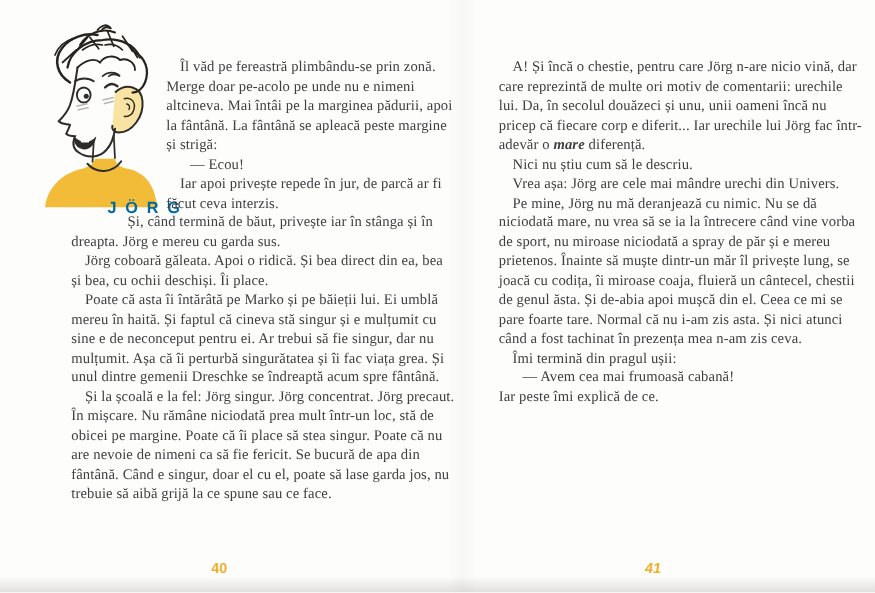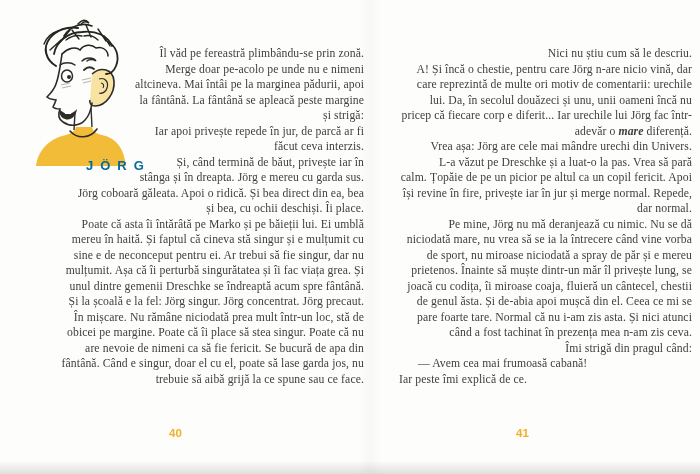--- a/index.html
+++ b/index.html
@@ -25,43 +25,43 @@
   }
   .text-col{
     position:absolute;top:46px;
     color:#3f3e41;
     font-size:11.7px;line-height:15.5px;
     letter-spacing:0.1px;
   }
   .left-col{left:57px;width:307px;}
   .right-col{left:399px;width:293px;}
   .text-col p{margin:0;}
-  .indent{text-indent:11px;text-align:right;}
+  .indent{text-indent:11px;}
   .dialog{text-indent:19px;}
   em.word-em{font-style:italic;font-weight:bold;}
   
   .illu-spacer-a{float:left;width:76px;height:124px;}
   .illu-spacer-b{float:left;clear:left;width:34px;height:15px;}
   .illustration{
     position:absolute;left:20px;top:14px;width:122px;height:152px;
     pointer-events:none;
   }
   .character-label{
     position:absolute;left:66px;top:144px;
     font-family:"Liberation Sans","DejaVu Sans",sans-serif;
     font-weight:bold;font-size:13px;letter-spacing:7px;
     color:#0369a1;
   }
   .page-number{
-    position:absolute;top:427px;
+    position:absolute;top:449px;
     font-family:"Liberation Sans","DejaVu Sans",sans-serif;
     font-weight:bold;font-size:11.5px;color:#f2ae2b;
   }
   .page-number.left{left:169px;}
-  .page-number.right{left:516px;}
+  .page-number.right{left:516px;font-style:italic;}
 </style>
 </head>
 <body>
 
 <div class="spread">
 
   <div class="gutter"></div>
 
   <div class="illustration">
     <svg width="122" height="152" viewBox="0 0 122 152">
@@ -104,34 +104,34 @@
         <path d="M46,26 q8,-6 16,-4 M64,22 q8,-2 14,4" stroke-width="1.3"></path>
       </g>
     </svg>
     <span class="character-label">JÖRG</span>
   </div>
 
   <div class="text-col left-col">
     <div class="illu-spacer-a"></div>
     <div class="illu-spacer-b"></div>
     <p class="indent">Îl văd pe fereastră plimbându-se prin zonă. Merge doar pe-acolo pe unde nu e nimeni altcineva. Mai întâi pe la marginea pădurii, apoi la fântână. La fântână se apleacă peste margine și strigă:</p>
+    <p class="dialog">— Ecou!</p>
     <p class="indent">Iar apoi privește repede în jur, de parcă ar fi făcut ceva interzis.</p>
     <p class="indent">Și, când termină de băut, privește iar în stânga și în dreapta. Jörg e mereu cu garda sus.</p>
     <p class="indent">Jörg coboară găleata. Apoi o ridică. Și bea direct din ea, bea și bea, cu ochii deschiși. Îi place.</p>
     <p class="indent">Poate că asta îi întărâtă pe Marko și pe băieții lui. Ei umblă mereu în haită. Și faptul că cineva stă singur și e mulțumit cu sine e de neconceput pentru ei. Ar trebui să fie singur, dar nu mulțumit. Așa că îi perturbă singurătatea și îi fac viața grea. Și unul dintre gemenii Dreschke se îndreaptă acum spre fântână.</p>
     <p class="indent">Și la școală e la fel: Jörg singur. Jörg concentrat. Jörg precaut. În mișcare. Nu rămâne niciodată prea mult într-un loc, stă de obicei pe margine. Poate că îi place să stea singur. Poate că nu are nevoie de nimeni ca să fie fericit. Se bucură de apa din fântână. Când e singur, doar el cu el, poate să lase garda jos, nu trebuie să aibă grijă la ce spune sau ce face.</p>
   </div>
 
   <div class="text-col right-col">
+    <p class="indent"><span>A! Și încă o chestie, pentru care Jörg n-are nicio vină, dar care reprezintă de multe ori motiv de comentarii: urechile lui. Da, în secolul douăzeci și unu, unii oameni încă nu pricep că fiecare corp e diferit... Iar urechile lui Jörg fac într-adevăr o </span><em class="word-em">mare</em><span> diferență.</span></p>
     <p class="indent">Nici nu știu cum să le descriu.</p>
-    <p class="indent"><span>A! Și încă o chestie, pentru care Jörg n-are nicio vină, dar care reprezintă de multe ori motiv de comentarii: urechile lui. Da, în secolul douăzeci și unu, unii oameni încă nu pricep că fiecare corp e diferit... Iar urechile lui Jörg fac într-adevăr o </span><em class="word-em">mare</em><span> diferență.</span></p>
     <p class="indent">Vrea așa: Jörg are cele mai mândre urechi din Univers.</p>
-    <p class="indent">L-a văzut pe Dreschke și a luat-o la pas. Vrea să pară calm. Țopăie de pe un picior pe altul ca un copil fericit. Apoi își revine în fire, privește iar în jur și merge normal. Repede, dar normal.</p>
     <p class="indent">Pe mine, Jörg nu mă deranjează cu nimic. Nu se dă niciodată mare, nu vrea să se ia la întrecere când vine vorba de sport, nu miroase niciodată a spray de păr și e mereu prietenos. Înainte să muște dintr-un măr îl privește lung, se joacă cu codița, îi miroase coaja, fluieră un cântecel, chestii de genul ăsta. Și de-abia apoi mușcă din el. Ceea ce mi se pare foarte tare. Normal că nu i-am zis asta. Și nici atunci când a fost tachinat în prezența mea n-am zis ceva.</p>
-    <p class="indent">Îmi strigă din pragul când:</p>
+    <p class="indent">Îmi termină din pragul ușii:</p>
     <p class="dialog">— Avem cea mai frumoasă cabană!</p>
     <p>Iar peste îmi explică de ce.</p>
   </div>
 
   <span class="page-number left">40</span>
   <span class="page-number right">41</span>
 
   <div class="bottom-edge"></div>
 </div>
 

